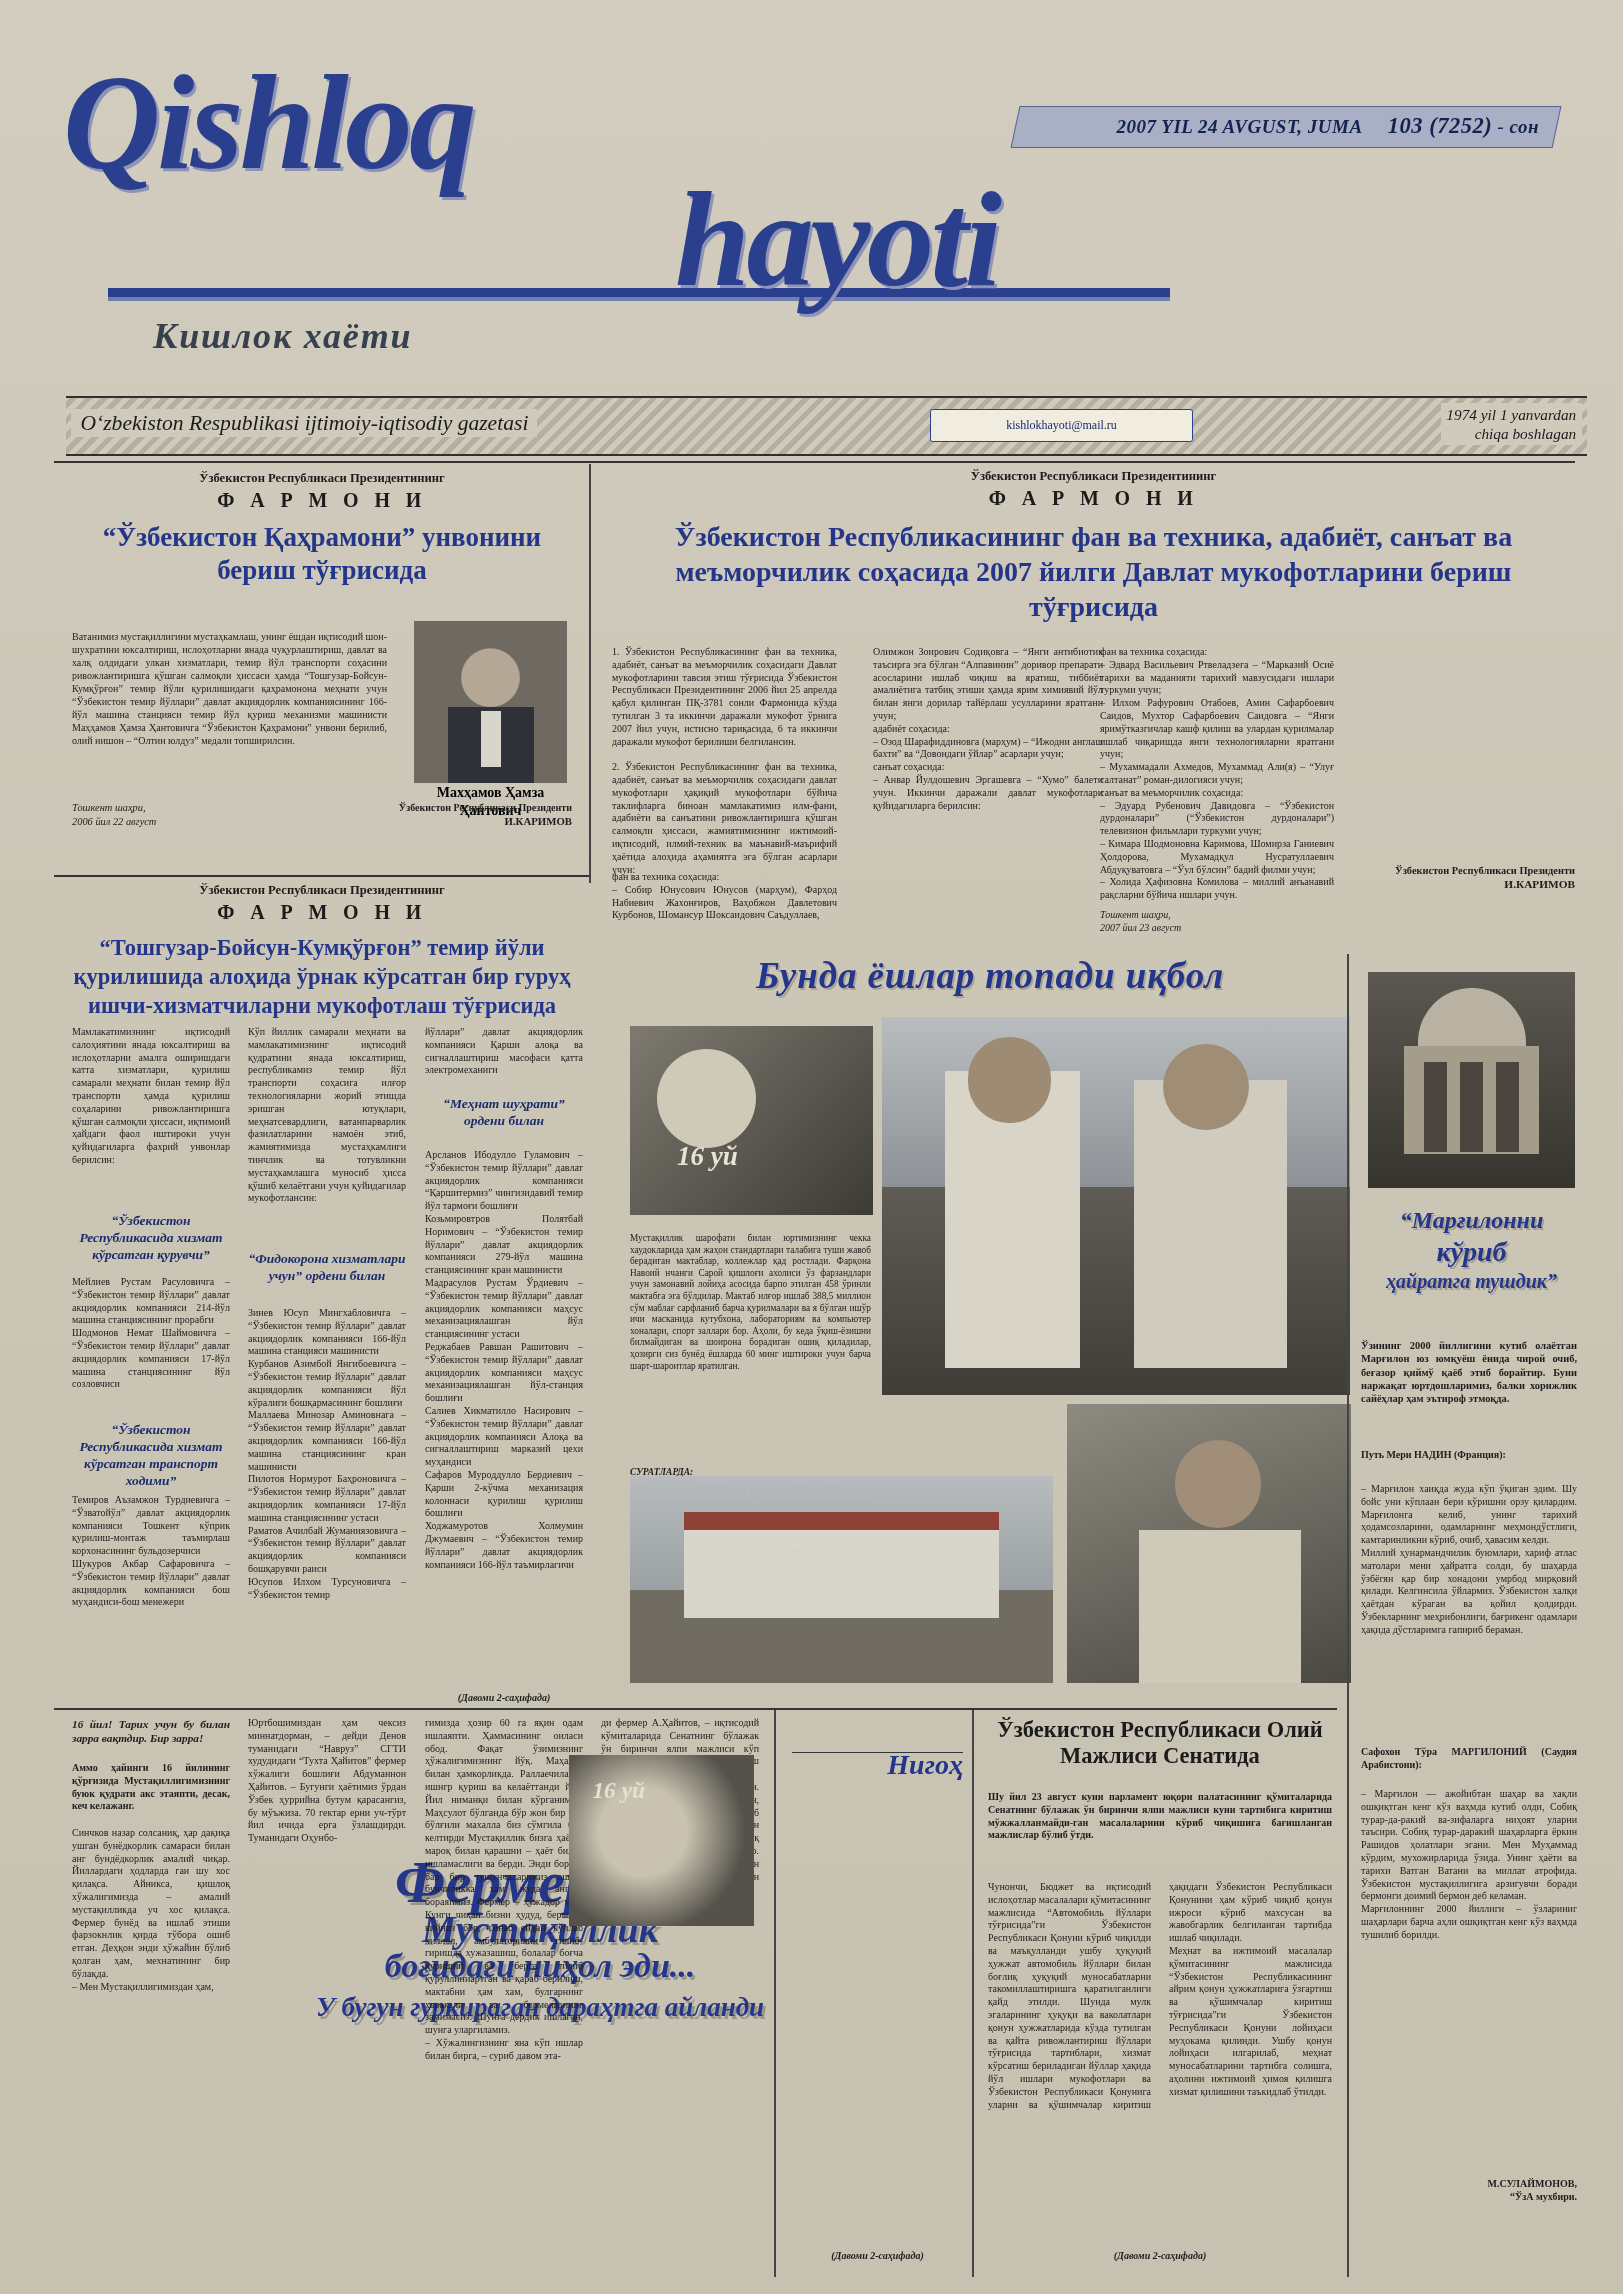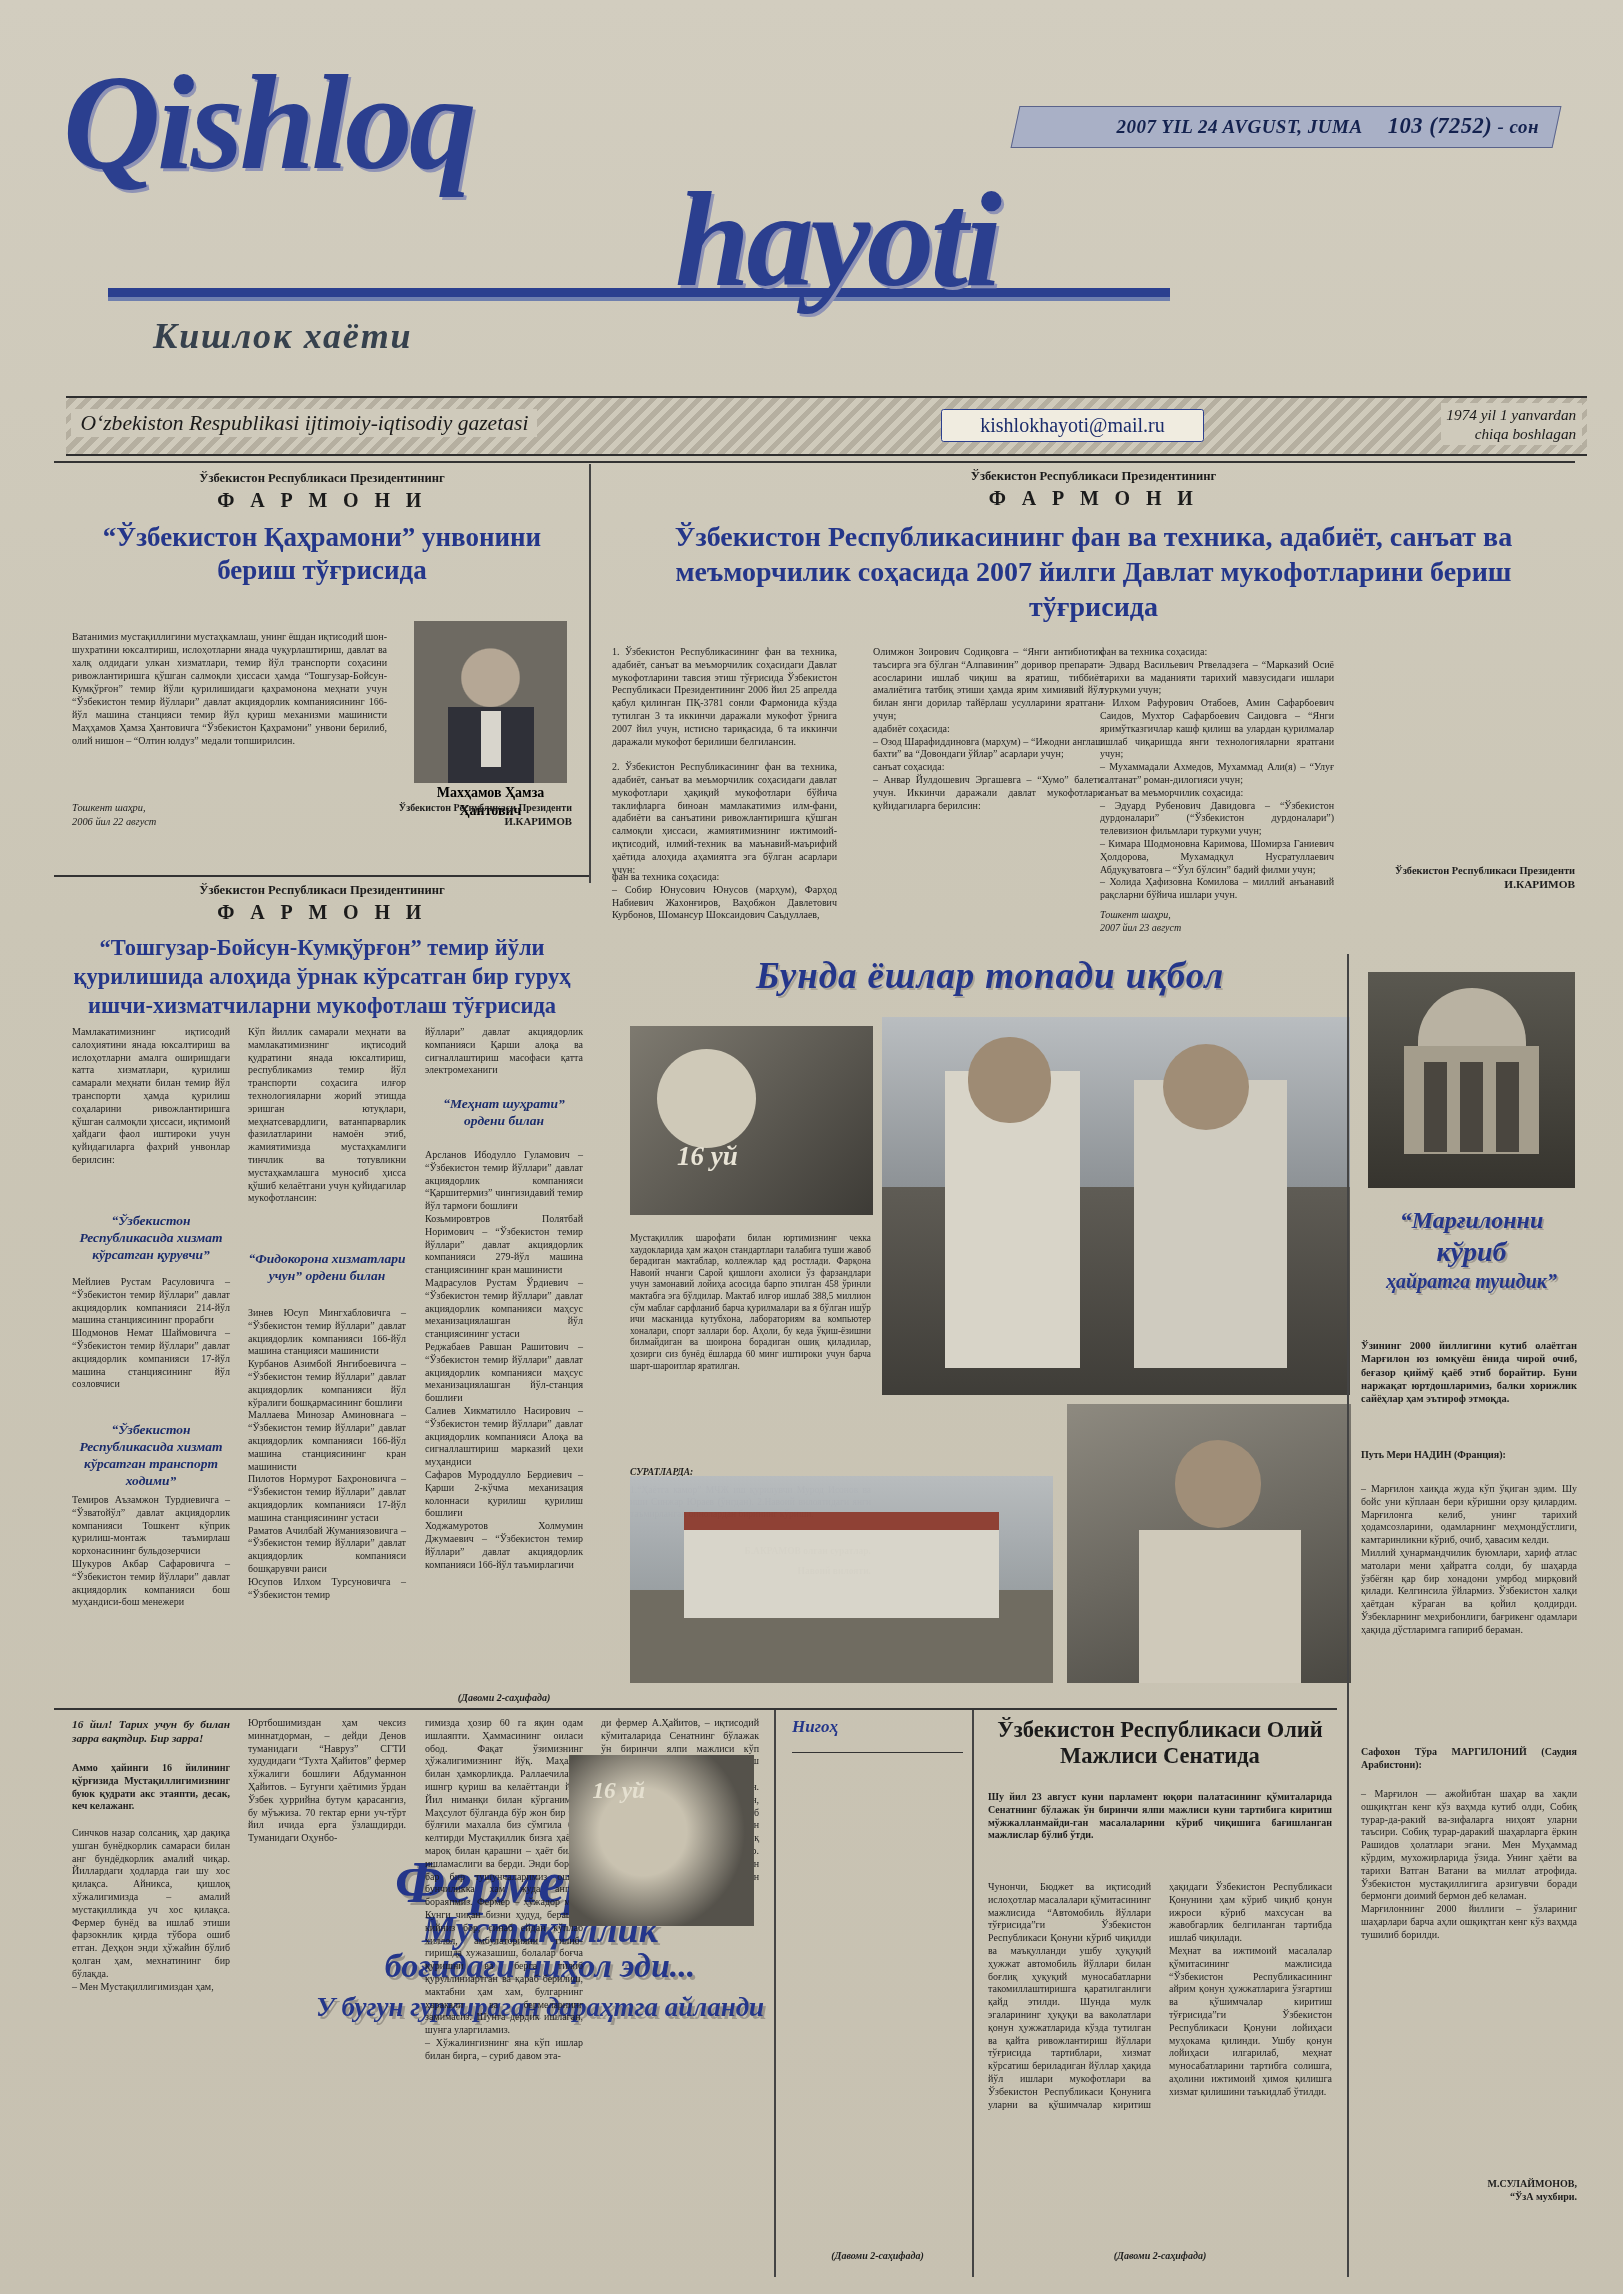--- a/index.html
+++ b/index.html
@@ -57,21 +57,21 @@
     border-top:2.7px solid #2f2f2f;border-bottom:2.7px solid #2f2f2f;
     background:repeating-linear-gradient(-45deg,#cfcabb 0 5.4px,#b5afa0 5.4px 10.8px);
   }
   .infoband .left{
     position:absolute;left:5.4px;top:10.8px;background:#cfcabb;padding:1.8px 9px;
     font-style:italic;font-size:21.6px;color:#1b1b1b;
   }
   .infoband .mailbox{
     position:absolute;left:864px;top:10.8px;width:261px;height:31px;
     background:#f0ece0;border:1.8px solid #2b3f8f;border-radius:2.7px;
-    text-align:center;line-height:31px;font-size:20px;color:#1b2c6b;margin-left:11px;
+    text-align:center;line-height:31px;font-size:12px;color:#1b2c6b;
   }
   .infoband .right{
     position:absolute;right:5.4px;top:5.4px;background:#cfcabb;padding:1.8px 5.4px;
     text-align:right;font-size:15.3px;font-style:italic;color:#1b1b1b;line-height:1.25;
   }
   
   .col{position:absolute;font-size:10px;line-height:1.28;color:#1d1d1d;text-align:justify;}
   .kicker{font-size:12.6px;text-align:center;font-weight:bold;color:#1b1b1b;}
   .farmoni{font-size:20px;letter-spacing:5.4px;text-align:center;font-weight:bold;color:#1b1b1b;}
   h2.blue{
@@ -97,21 +97,21 @@
     text-shadow:1.8px 1.8px 0 #a9a396;
   }
   .fermer-title{
     color:#24368a;font-weight:bold;font-style:italic;
     text-shadow:2.7px 2.7px 0 #9a958b;
   }
   .sect-head{
     color:#1b1b1b;font-weight:bold;font-size:22.5px;text-align:center;line-height:1.15;
   }
   .nigoh{
-    color:#24368a;font-weight:bold;font-style:italic;font-size:17px;text-align:left;
+    color:#24368a;font-weight:bold;font-style:italic;font-size:28px;text-align:right;margin-top:32px;
   }
   .boxrule{position:absolute;border-top:1.8px solid #333;}
   .bluehead{font-weight:bold;font-size:12.6px;text-align:center;color:#1b2c6b;font-style:italic;}
   .margilon{
     color:#24368a;font-weight:bold;font-style:italic;text-shadow:1.8px 1.8px 0 #a29c91;
   }
 </style>
 </head>
 <body>
 

